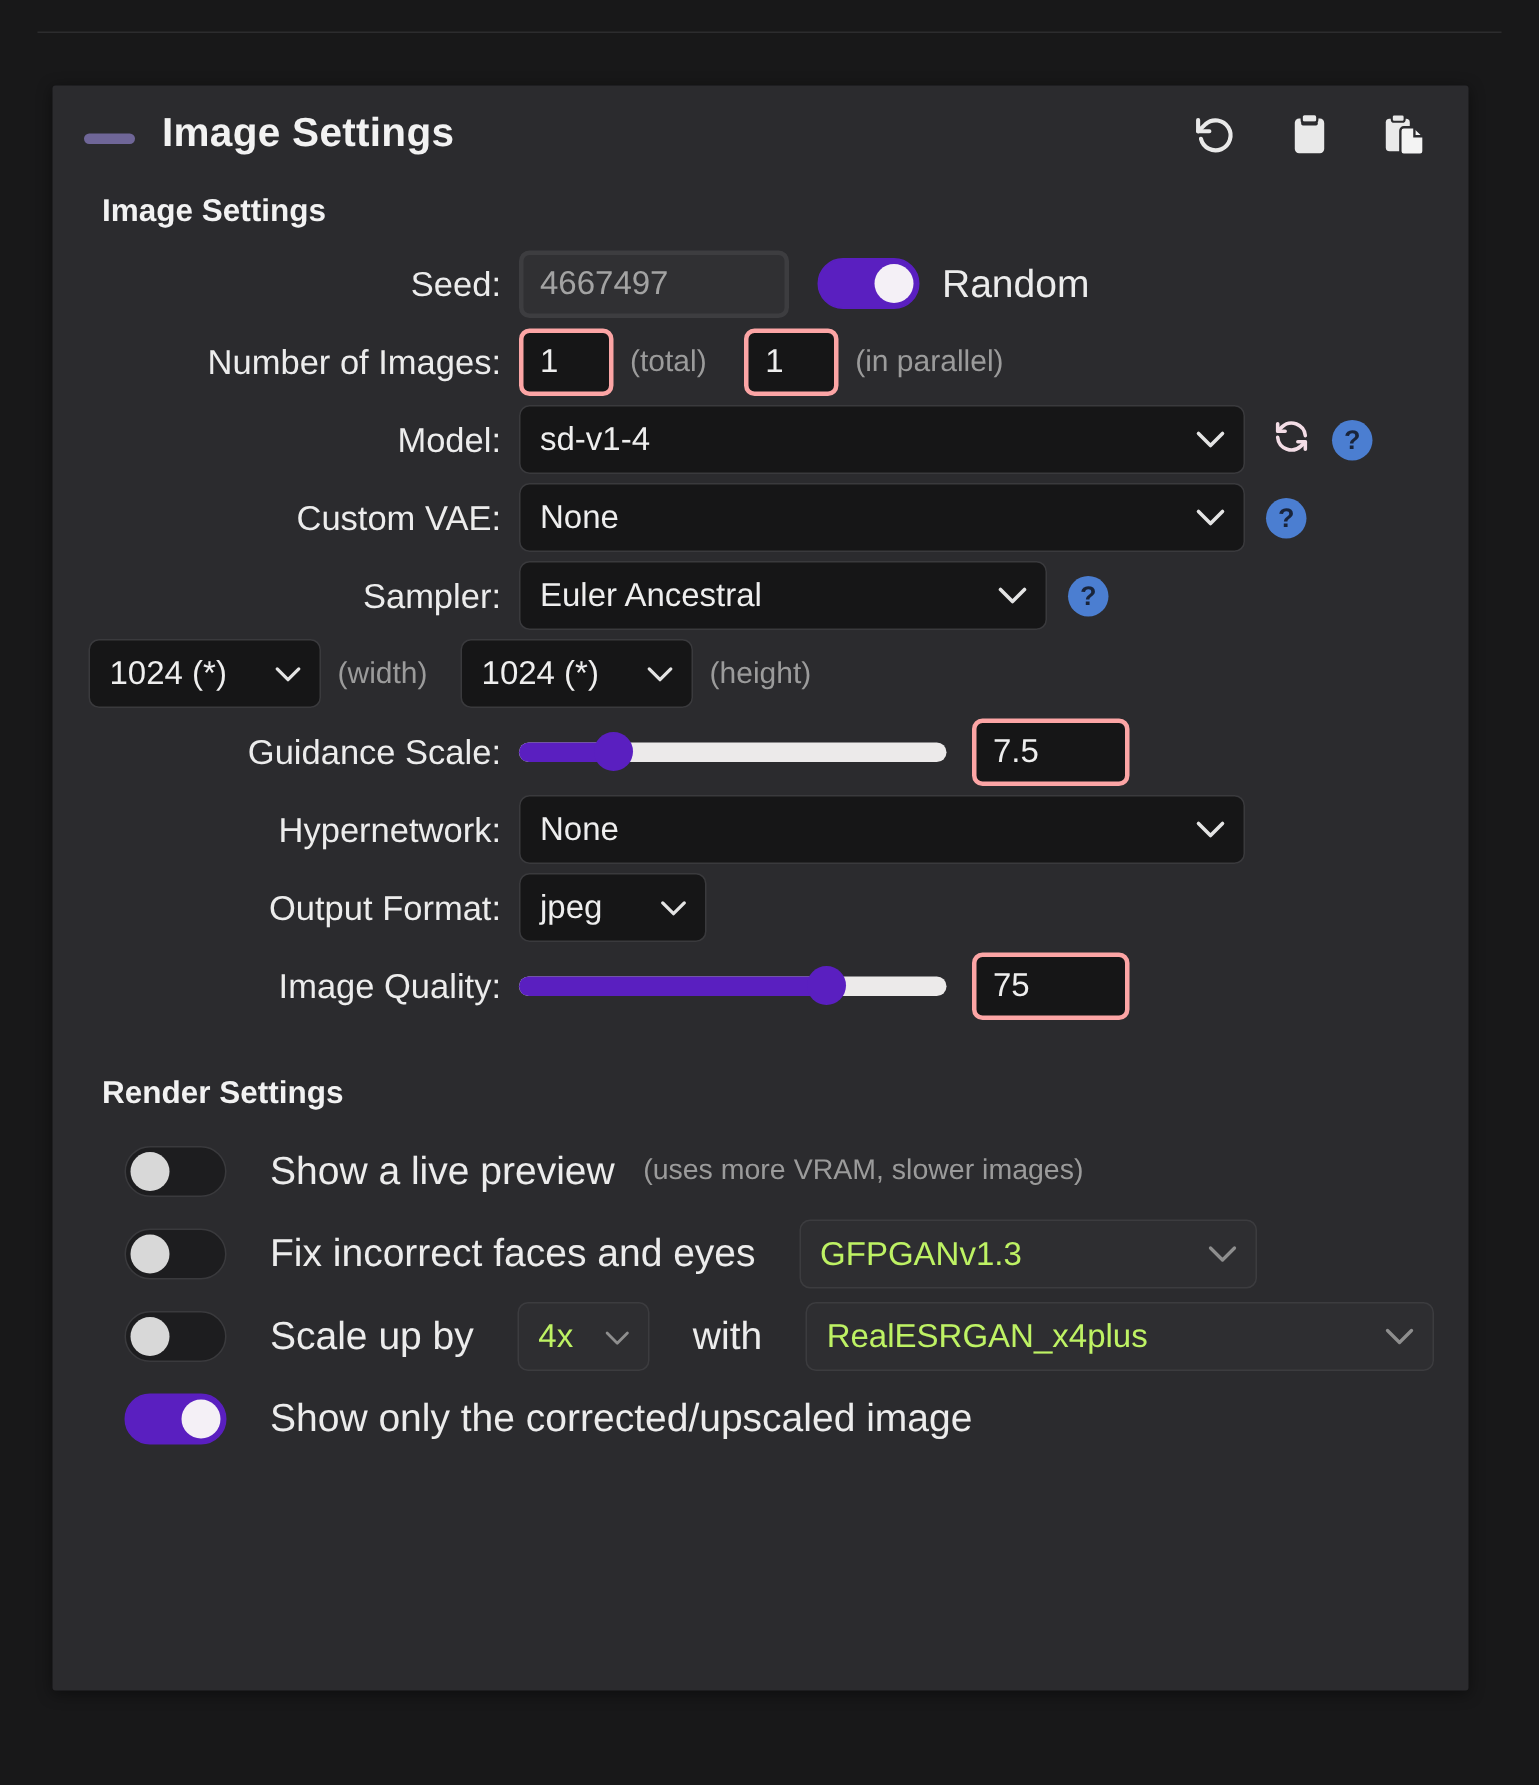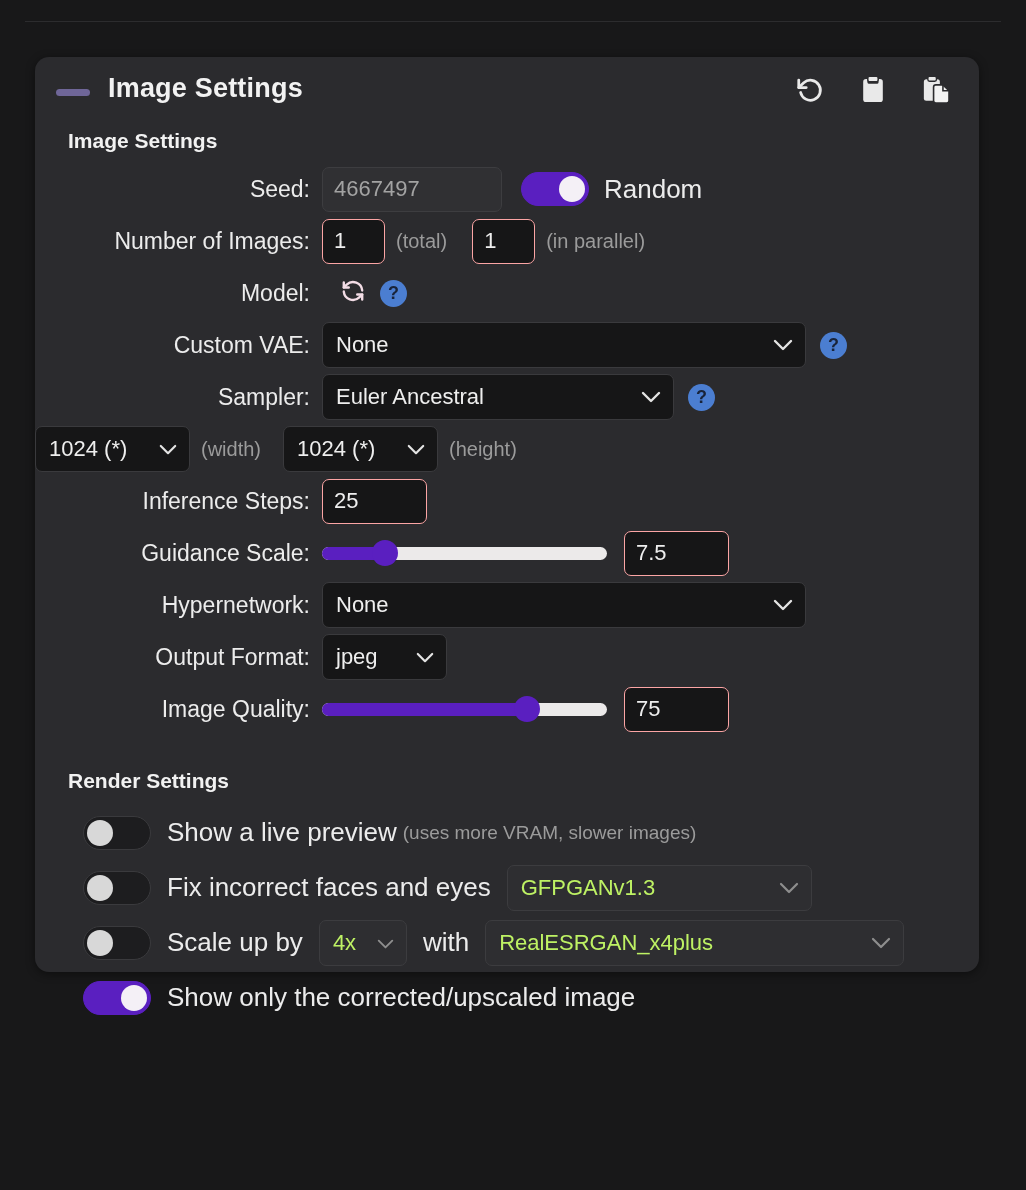--- a/index.html
+++ b/index.html
@@ -18,23 +18,23 @@
   }
   .top-rule {
     position: absolute;
     left: 25px; right: 25px; top: 21px;
     height: 1px;
     background: #2c2c2e;
   }
   .panel {
     position: absolute;
     left: 35px; top: 57px;
-    width: 944px; height: 915px;
+    width: 944px; height: 1070px;
     background: #2b2b2e;
-    border-radius: 14px;
+    border-radius: 2px;
     box-shadow: 0 2px 10px rgba(0,0,0,.45);
   }
   
   .panel-head {
     position: relative;
     height: 72px;
   }
   .collapse-dash {
     position: absolute;
     left: 21px; top: 32px;
@@ -58,21 +58,21 @@
     align-items: center;
   }
   .head-icons .ic { cursor: pointer; display:block; }
   
   .section-title {
     font-size: 21px;
     font-weight: bold;
     color: #f2f2f2;
     margin-left: 33px;
   }
-  .rows { margin-top: 10px; }
+  .rows { margin-top: 10px; margin-left: 24px; }
   .row {
     display: flex;
     align-items: center;
     min-height: 52px;
     padding-left: 0;
   }
   .lbl {
     width: 287px;
     text-align: right;
     padding-right: 12px;
@@ -84,21 +84,21 @@
   .ctl { display: flex; align-items: center; gap: 0; }
   .hint {
     font-size: 20px;
     color: #9b9b9b;
     margin-left: 11px;
     white-space: nowrap;
   }
   
   .txt {
     background: #161617;
-    border: 1px solid #fca5a5;
+    border: 3px solid #fca5a5;
     border-radius: 7px;
     color: #eeeeee;
     font-size: 22px;
     font-family: "Liberation Sans", sans-serif;
     padding: 7px 11px;
     height: 45px;
     line-height: 29px;
     outline: none;
   }
   .txt.disabled {
@@ -198,21 +198,21 @@
     flex: none;
     cursor: pointer;
   }
   .refresh-ic { margin-left: 18px; cursor: pointer; display:block; }
   
   .rs-row {
     display: flex;
     align-items: center;
     min-height: 55px;
     padding-left: 48px;
-    gap: 16px;
+    gap: 29px;
   }
   .rs-label {
     font-size: 26px;
     color: #ececec;
     white-space: nowrap;
   }
   .rs-sub {
     font-size: 19px;
     color: #9b9b9b;
     white-space: nowrap;
@@ -277,20 +277,28 @@
           <input class="txt" style="width: 63px;" value="1">
           <span class="hint">(total)</span>
           <input class="txt" style="width: 63px; margin-left: 25px;" value="1">
           <span class="hint">(in parallel)</span>
         </div>
       </div>
 
       <div class="row">
         <div class="lbl">Model:</div>
         <div class="ctl">
+          <div class="sel" style="width:484px;">
+            <span>sd-v1-4</span>
+            <span class="chev">
+              <svg width="20" height="13" viewBox="0 0 20 13" fill="none" stroke="#e4e4e4" stroke-width="2.4" stroke-linecap="round" stroke-linejoin="round">
+                  <path d="M2 2 L10 10 L18 2"></path>
+                </svg>
+            </span>
+          </div>
           <span class="refresh-ic">
             <svg width="26" height="26" viewBox="0 0 24 24" fill="none" stroke="#f3dde6" stroke-width="2.2" stroke-linecap="round" stroke-linejoin="round">
               <path d="M20.5 11.5 A8.5 8.5 0 0 0 6.2 6.1 L3.5 8.6"></path>
               <path d="M3.5 4.2 v4.6 h4.6"></path>
               <path d="M3.5 12.5 A8.5 8.5 0 0 0 17.8 17.9 L20.5 15.4"></path>
               <path d="M20.5 19.8 v-4.6 h-4.6"></path>
             </svg>
           </span>
           <div class="help">?</div>
         </div>
@@ -342,26 +350,20 @@
             <span class="chev">
               <svg width="18" height="12" viewBox="0 0 20 13" fill="none" stroke="#e4e4e4" stroke-width="2.4" stroke-linecap="round" stroke-linejoin="round">
                   <path d="M2 2 L10 10 L18 2"></path>
                 </svg>
             </span>
           </div>
           <span class="hint">(height)</span>
         </div>
       </div>
 
-      <div class="row">
-        <div class="lbl">Inference Steps:</div>
-        <div class="ctl">
-          <input class="txt" style="width: 105px;" value="25">
-        </div>
-      </div>
 
       <div class="row">
         <div class="lbl">Guidance Scale:</div>
         <div class="ctl">
           <div class="slider">
             <div class="track"></div>
             <div class="fill" id="gs-fill" style="width: 22%;"></div>
             <div class="thumb" id="gs-thumb" style="left: 22%;"></div>
           </div>
           <input class="txt" style="width: 105px; margin-left: 17px;" value="7.5">

